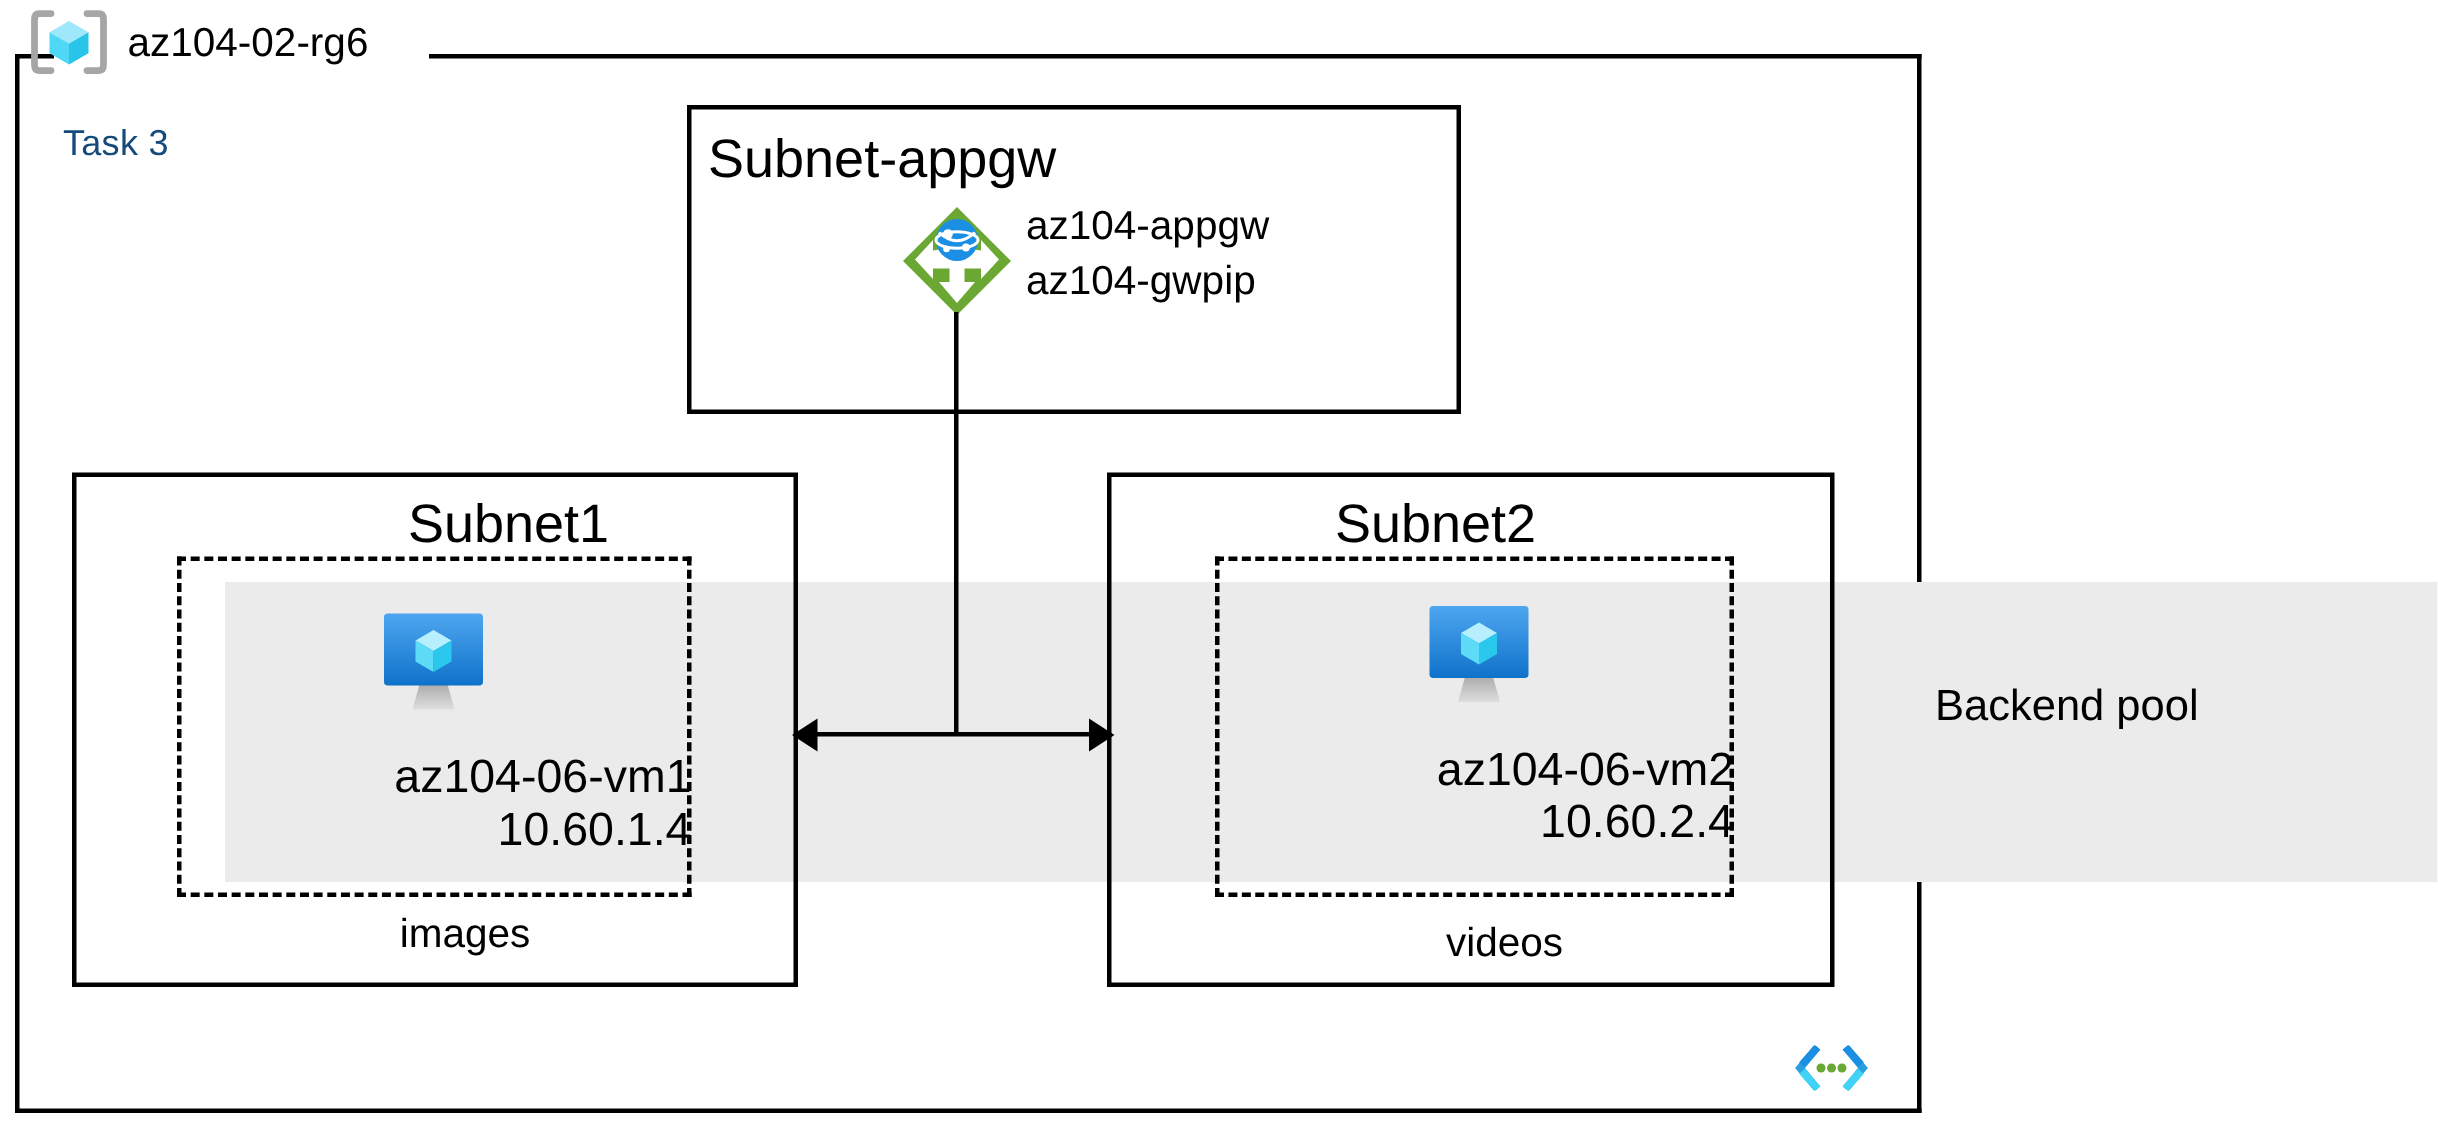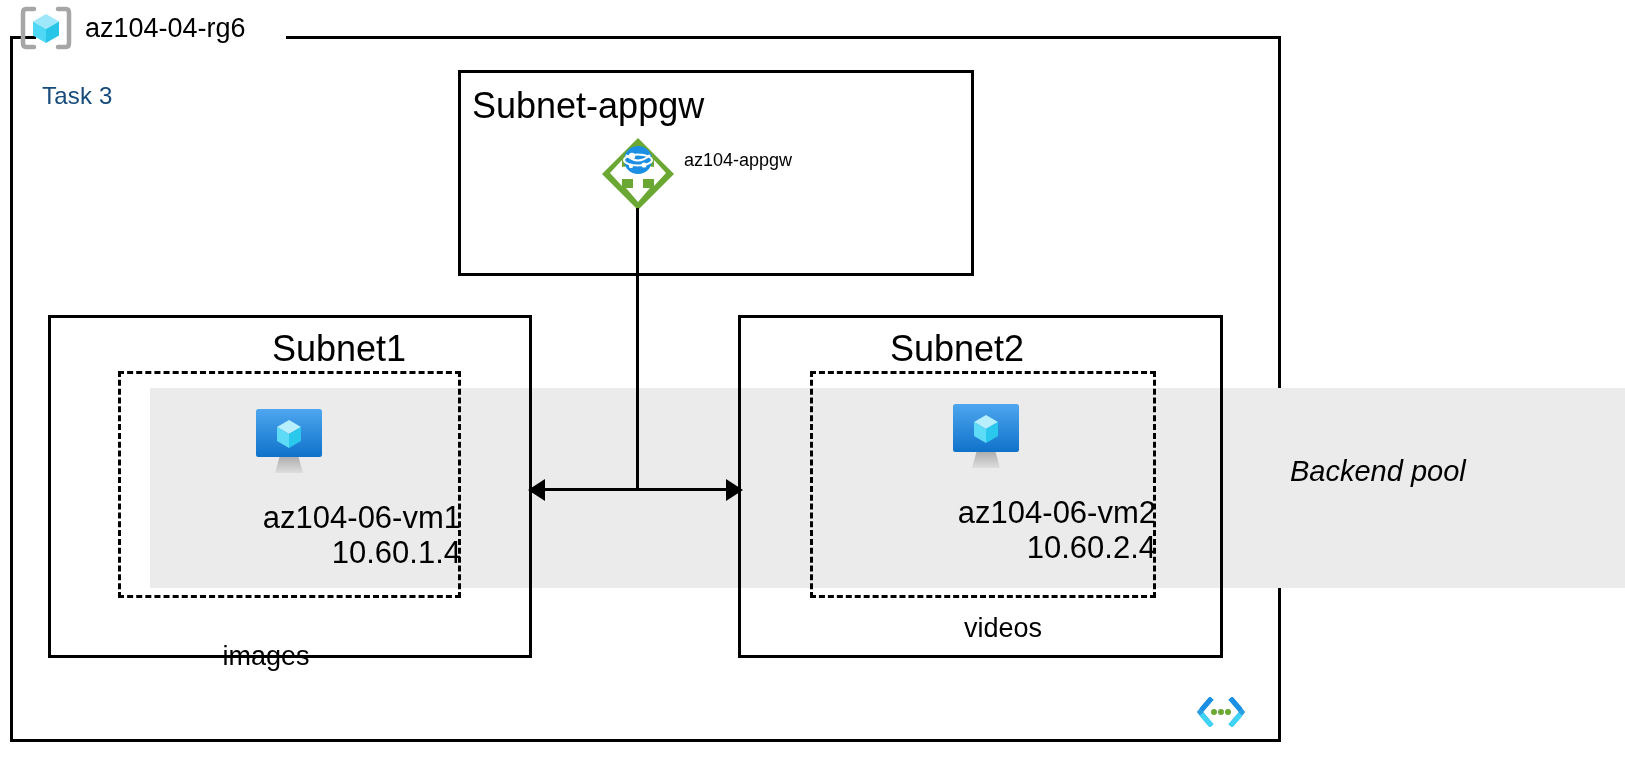--- a/index.html
+++ b/index.html
@@ -17,21 +17,21 @@
   
   #rg-icon{left:20px;top:6px;width:52px;height:44px;}
   #rg-label{left:85px;top:12px;font-size:27px;line-height:32px;white-space:nowrap;}
 
   
   #task-label{left:42px;top:82px;font-size:24px;font-weight:normal;color:#154A7A;
               letter-spacing:.2px;white-space:nowrap;}
 
   
   #backend-band{left:150px;top:388px;width:1475px;height:200px;background:#ebebeb;}
-  #backend-label{left:1290px;top:455px;width:300px;font-size:29px;white-space:nowrap;font-style:italic;}
+  #backend-label{left:1290px;top:455px;width:300px;font-size:29px;white-space:nowrap;}
 
   
   .subnet-box{border:3px solid #000;background:transparent;box-sizing:border-box;}
   #box-appgw  {left:458px;top:70px; width:516px;height:206px;}
   #box-subnet1{left:48px; top:315px;width:484px;height:343px;}
   #box-subnet2{left:738px;top:315px;width:485px;height:343px;}
 
   .subnet-title{font-size:36px;white-space:nowrap;}
   #title-appgw  {left:472px;top:85px;}
   #title-subnet1{left:48px; top:328px;width:582px;text-align:center;}
@@ -47,26 +47,26 @@
   #vm1-icon{left:250px;top:405px;}
   #vm2-icon{left:947px;top:400px;}
 
   
   .vm-text{font-size:31px;line-height:35px;text-align:right;white-space:nowrap;}
   #vm1-text{left:118px;top:500px;width:343px;}
   #vm2-text{left:810px;top:495px;width:346px;}
 
   
   .tier-caption{font-size:27px;text-align:center;white-space:nowrap;}
-  #cap1{left:48px; top:641px;width:436px;}
+  #cap1{left:48px; top:607px;width:436px;padding-left:44px;}
   #cap2{left:738px;top:613px;width:530px;}
 
   
   #appgw-icon{left:600px;top:136px;width:76px;height:76px;}
-  #appgw-labels{left:684px;top:142px;font-size:18px;line-height:37px;white-space:nowrap;}
+  #appgw-labels{left:684px;top:132px;font-size:27px;line-height:37px;white-space:nowrap;}
 
   
   #conn-vertical {left:636px;top:208px;width:3px;height:282px;background:#000;}
   #conn-horizontal{left:536px;top:488px;width:198px;height:3px;background:#000;}
   #arrow-left  {left:528px;top:479px;width:0;height:0;
                 border-top:11px solid transparent;border-bottom:11px solid transparent;
                 border-right:17px solid #000;}
   #arrow-right {left:726px;top:479px;width:0;height:0;
                 border-top:11px solid transparent;border-bottom:11px solid transparent;
                 border-left:17px solid #000;}
@@ -85,21 +85,21 @@
 
 <div class="abs" id="rg-icon">
   <svg viewBox="0 0 52 44" width="52" height="44">
     <path d="M14 3 L6 3 Q3 3 3 7 L3 37 Q3 41 6 41 L14 41" fill="none" stroke="#a6a6a6" stroke-width="4.5" stroke-linecap="round"></path>
     <path d="M38 3 L46 3 Q49 3 49 7 L49 37 Q49 41 46 41 L38 41" fill="none" stroke="#a6a6a6" stroke-width="4.5" stroke-linecap="round"></path>
     <polygon points="26,8 39,15.5 26,23 13,15.5" fill="#9fe7fb"></polygon>
     <polygon points="13,15.5 26,23 26,37 13,29.5" fill="#4fd8f5"></polygon>
     <polygon points="39,15.5 26,23 26,37 39,29.5" fill="#28c5e8"></polygon>
   </svg>
 </div>
-<div class="abs" id="rg-label">az104-04-rg6</div>
+<div class="abs" id="rg-label">az104-02-rg6</div>
 
 <div class="abs" id="task-label">Task 3</div>
 
 <div class="abs" id="backend-band"></div>
 <div class="abs" id="backend-label">Backend pool</div>
 
 <div class="abs subnet-box" id="box-appgw"></div>
 <div class="abs subnet-title" id="title-appgw">Subnet-appgw</div>
 
 <div class="abs" id="appgw-icon">
@@ -115,20 +115,21 @@
     <circle cx="38" cy="24" r="14" fill="#1b8fe3"></circle>
     <ellipse cx="38" cy="24" rx="14" ry="5.5" fill="none" stroke="#ffffff" stroke-width="2"></ellipse>
     <path d="M26 19 Q38 30 50 19" fill="none" stroke="#ffffff" stroke-width="2"></path>
     <circle cx="32" cy="20" r="3.2" fill="#ffffff"></circle>
     <circle cx="44" cy="29" r="2.6" fill="#ffffff"></circle>
     <circle cx="31" cy="30" r="2.2" fill="#ffffff"></circle>
   </svg>
 </div>
 <div class="abs" id="appgw-labels">
   <div>az104-appgw</div>
+  <div>az104-gwpip</div>
 </div>
 
 <div class="abs" id="conn-vertical"></div>
 <div class="abs" id="conn-horizontal"></div>
 <div class="abs" id="arrow-left"></div>
 <div class="abs" id="arrow-right"></div>
 
 <div class="abs subnet-box" id="box-subnet1"></div>
 <div class="abs subnet-title" id="title-subnet1">Subnet1</div>
 <div class="abs dashed-box" id="dash1"></div>

